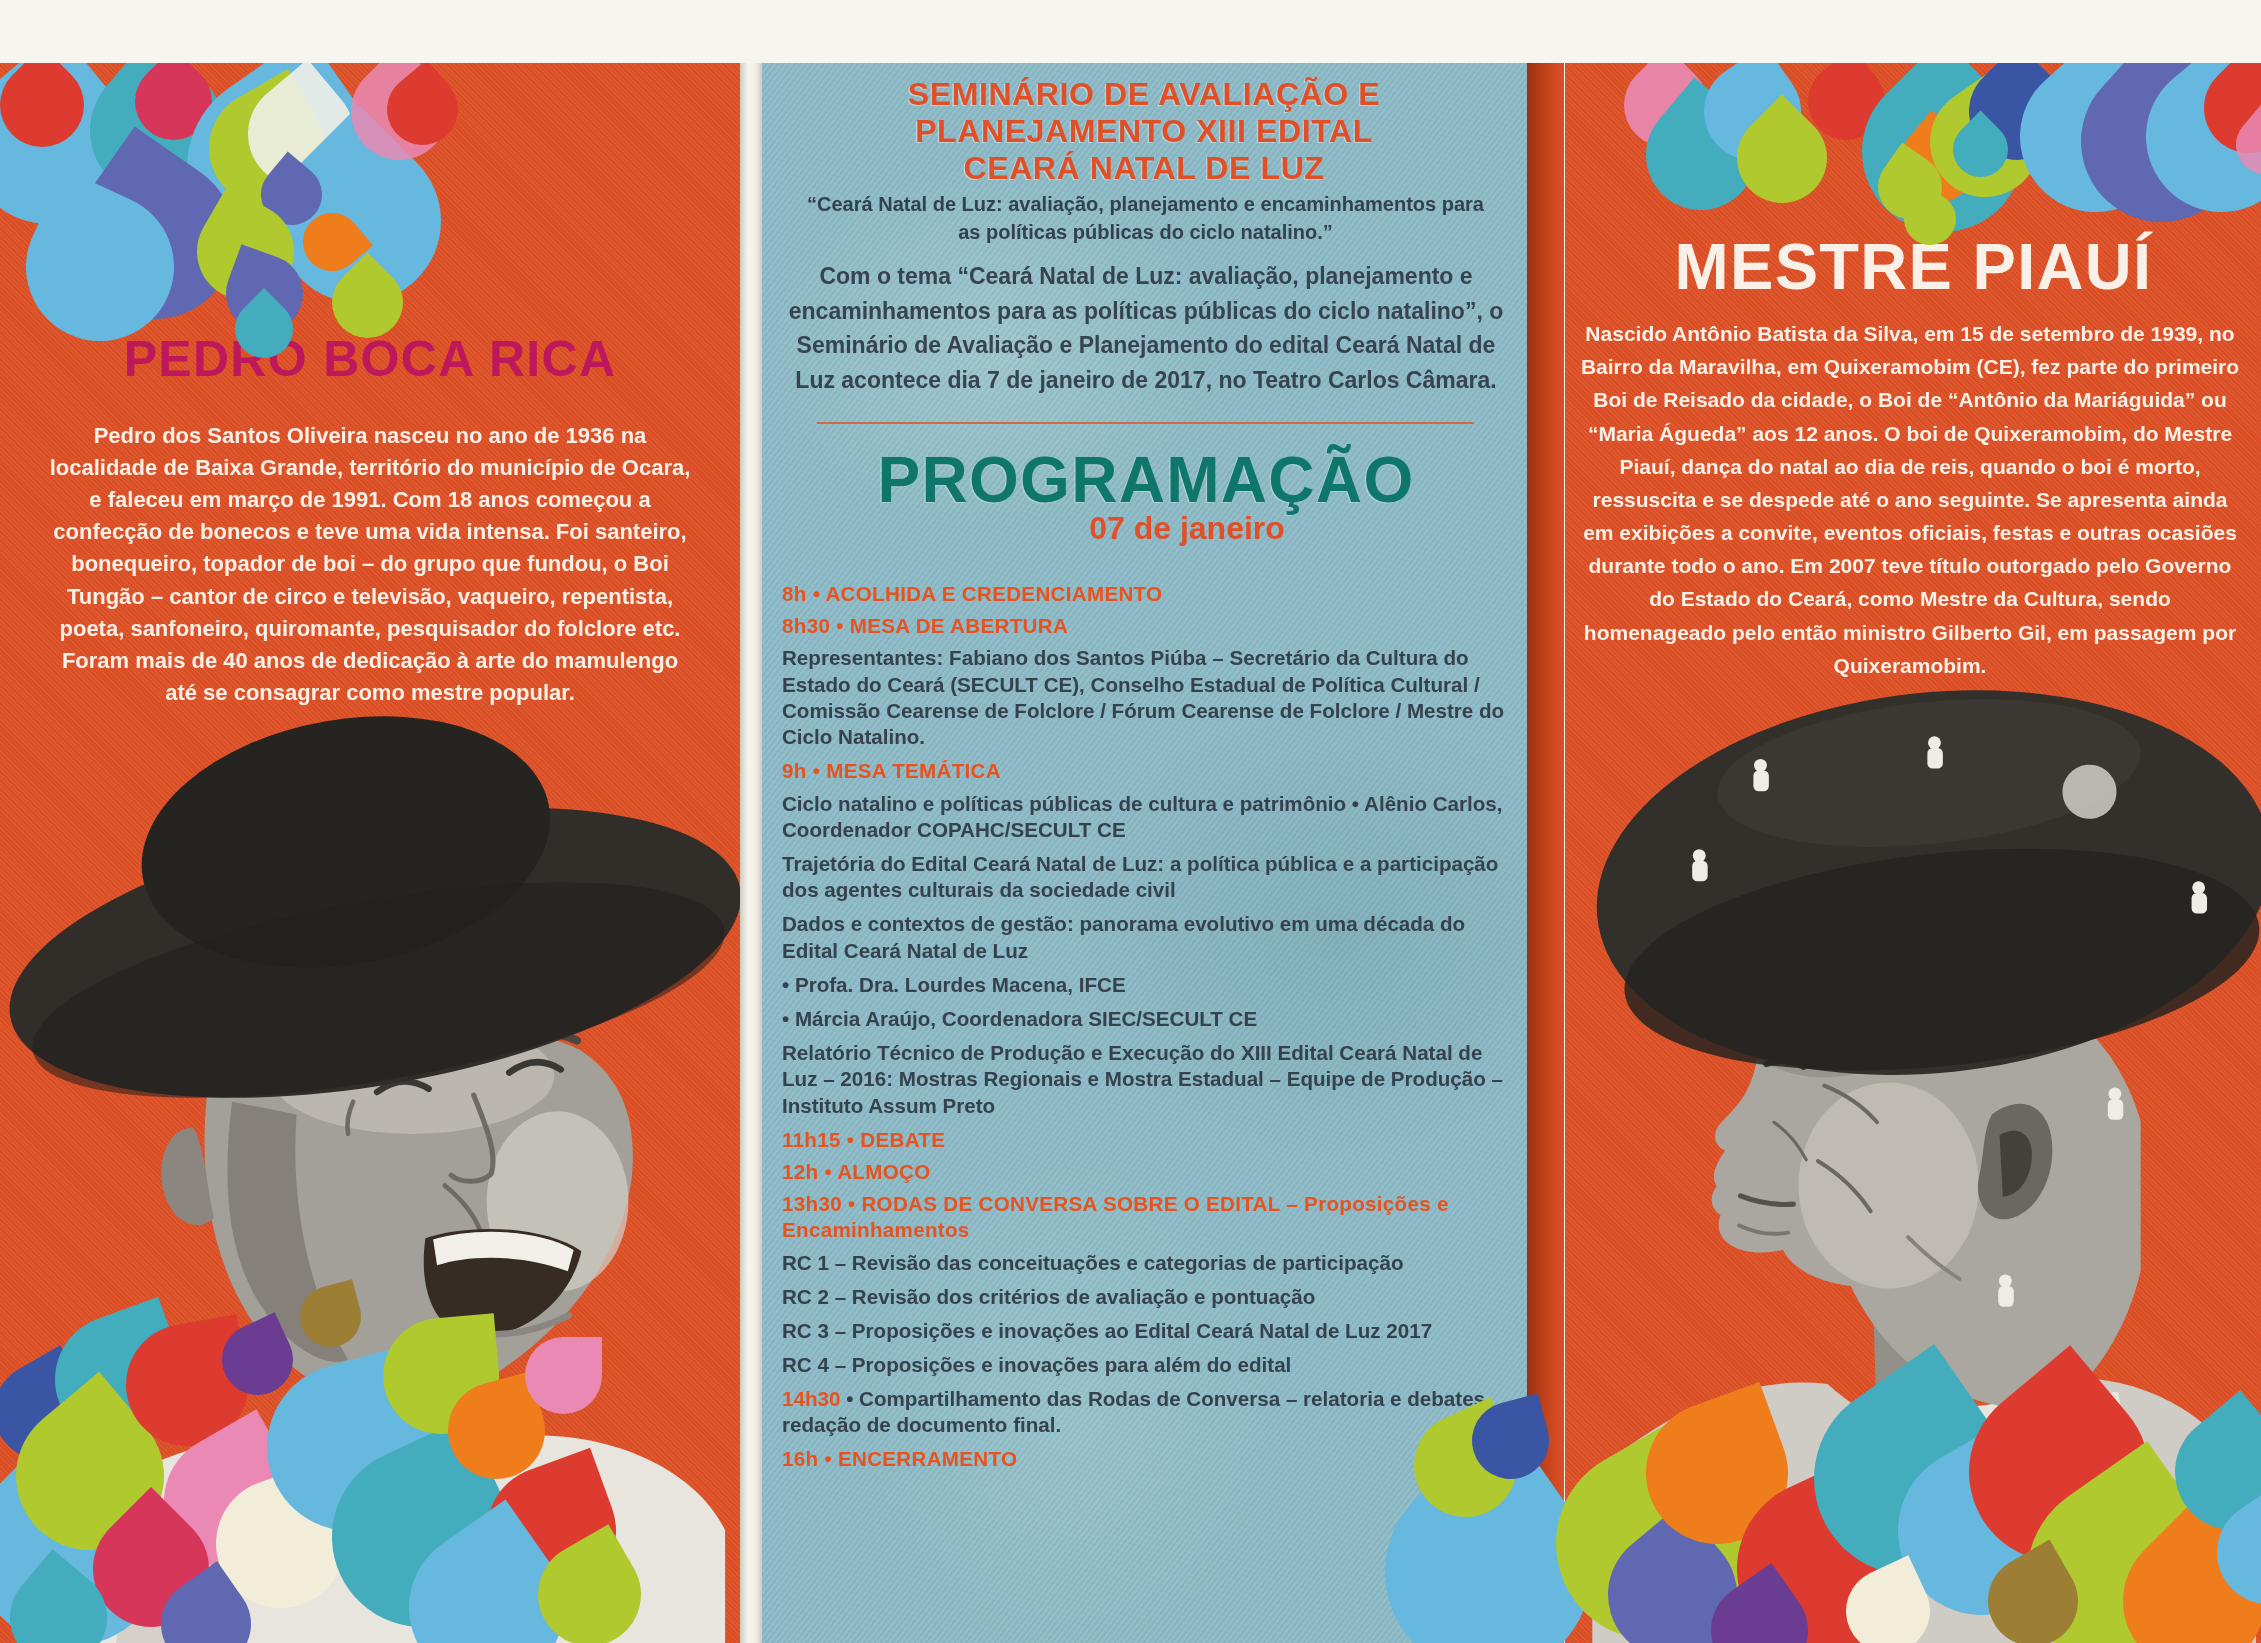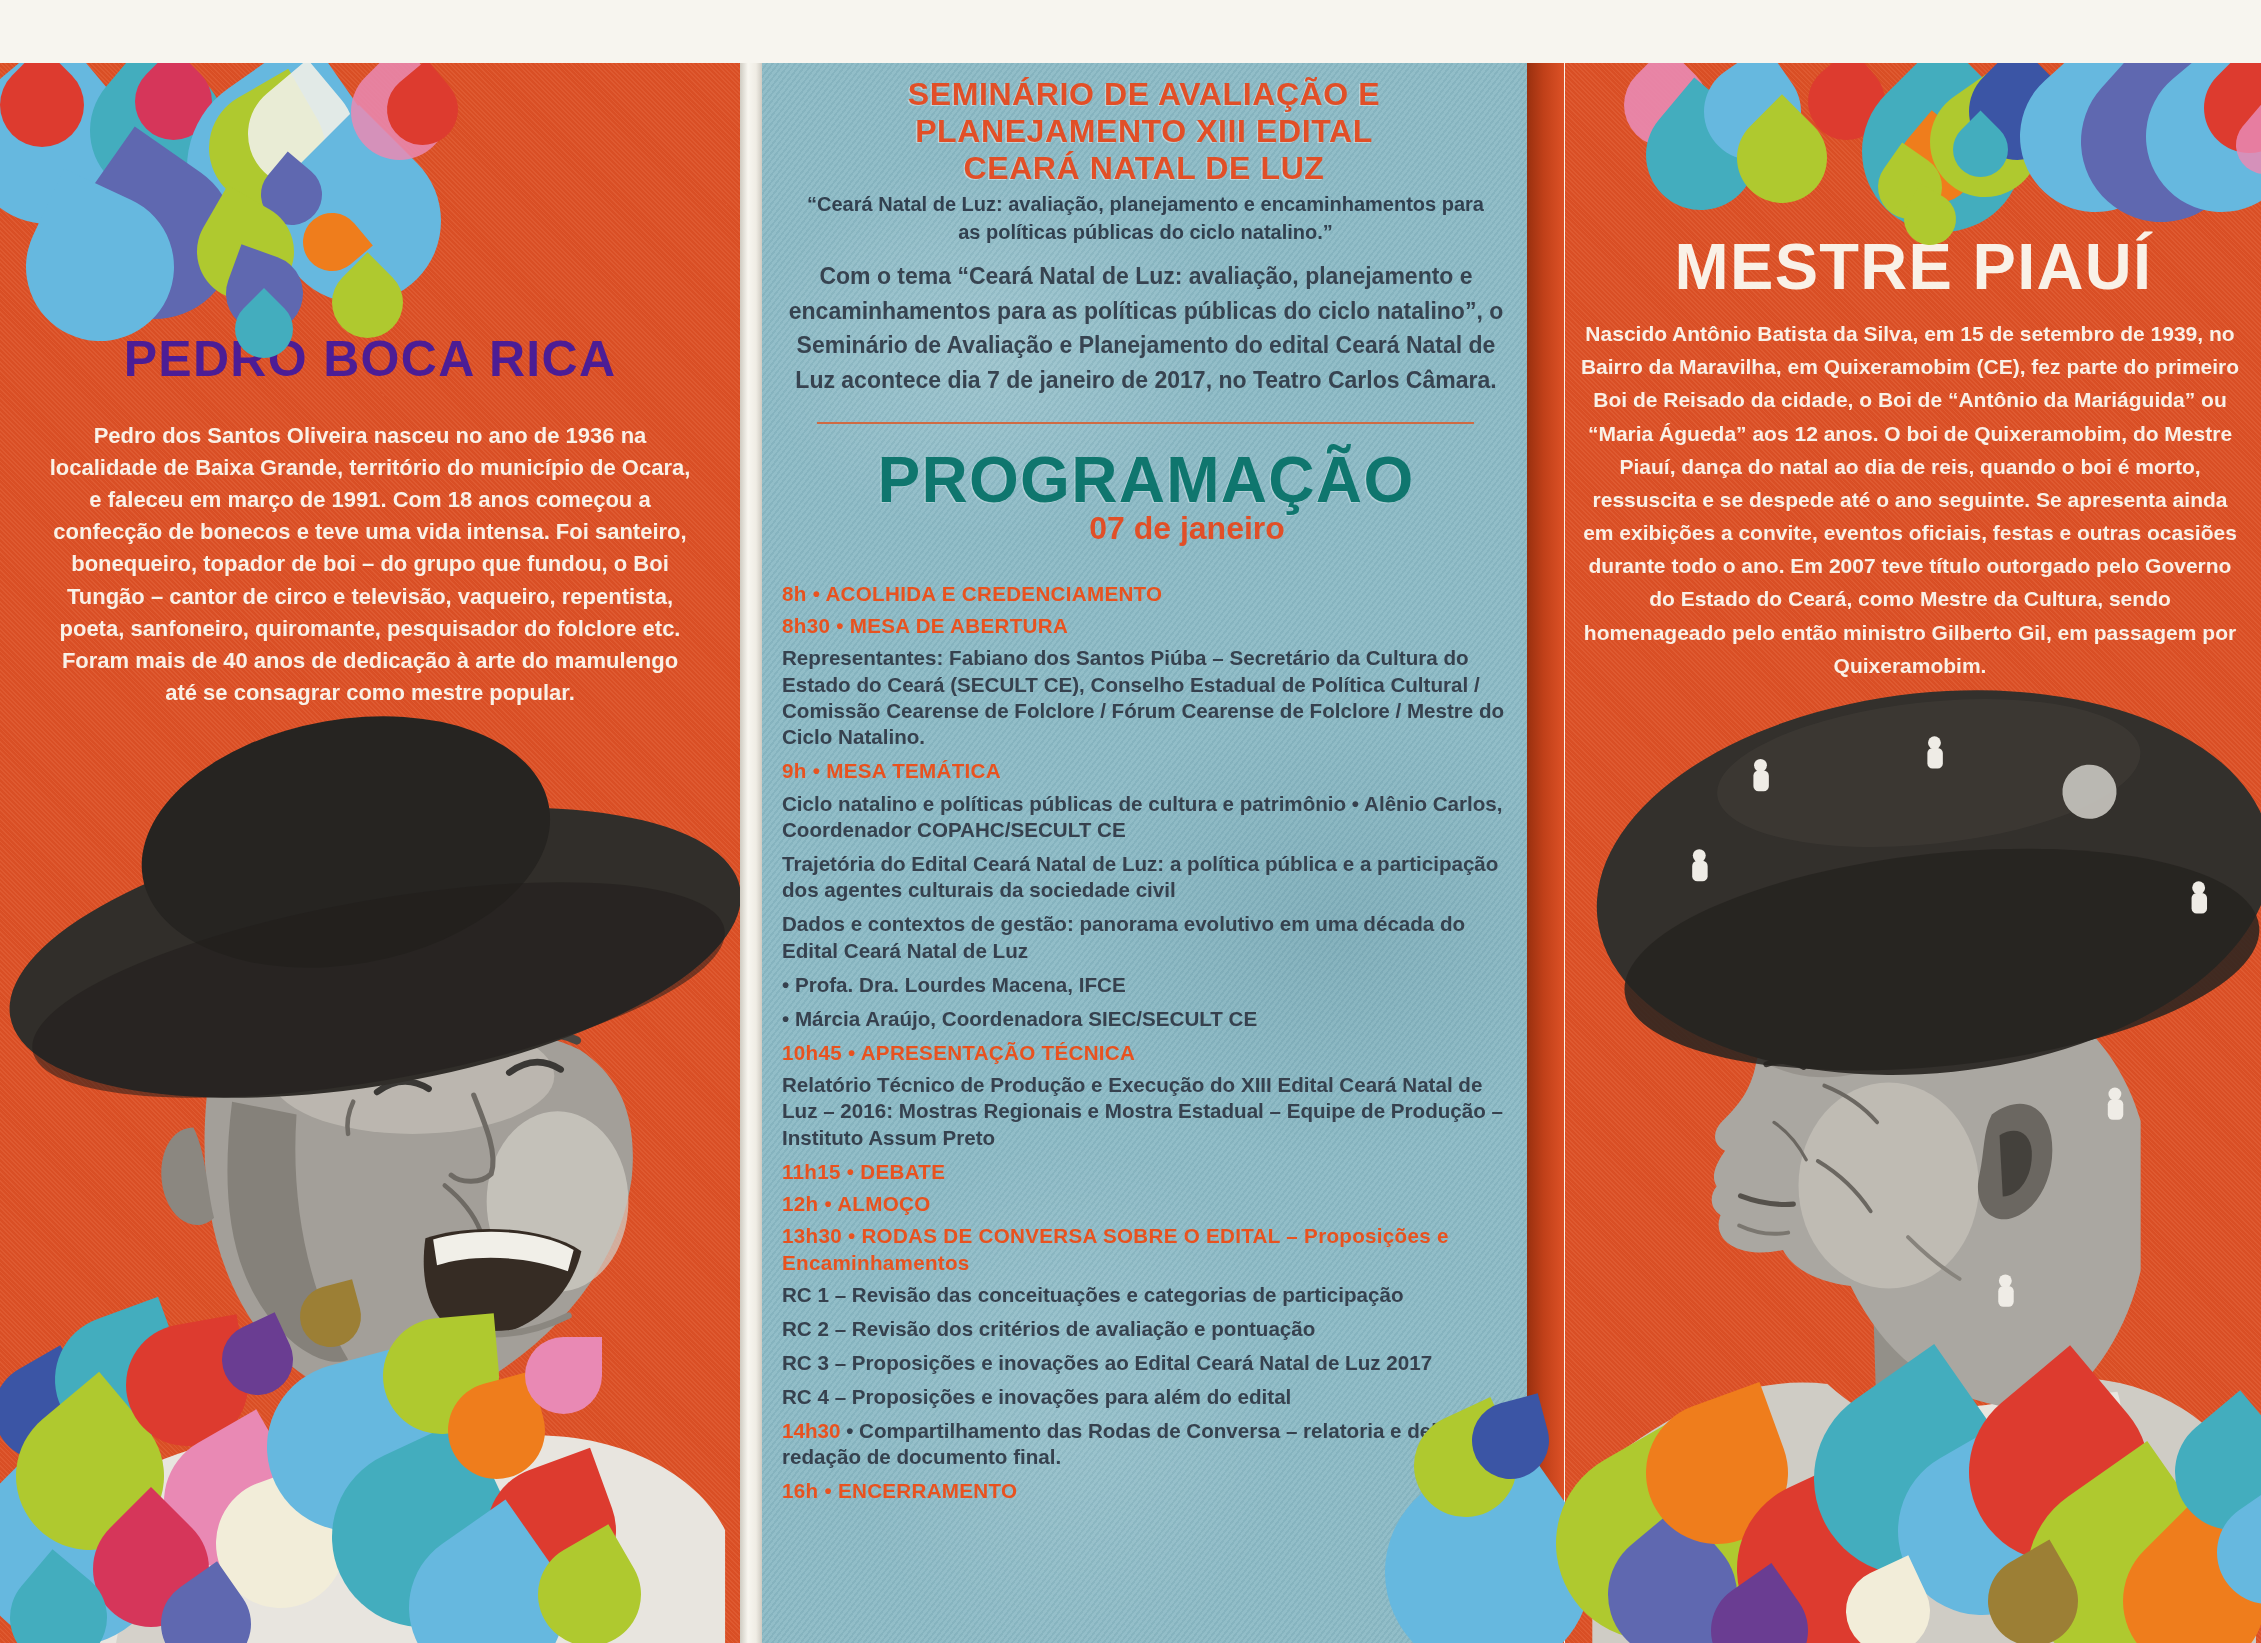--- a/index.html
+++ b/index.html
@@ -78,21 +78,21 @@
   .sched-body{
     color:#36414e;font-size:20.6px;font-weight:bold;line-height:1.28;
     margin-bottom:7.7px;
   }
   .sched-mixed{font-size:20.6px;font-weight:bold;line-height:1.28;margin-bottom:7.7px;}
   .sched-mixed .t{color:#e8521f;}
   .sched-mixed .b{color:#36414e;}
 
   #left-title{
     left:0;top:330px;width:740px;z-index:2;
-    color:#4c1d95;font-size:50px;font-weight:bold;letter-spacing:1.3px;
+    color:#be185d;font-size:50px;font-weight:bold;letter-spacing:1.3px;
   }
   #left-bio{
     left:45px;top:420px;width:650px;z-index:2;
     color:#f9f1e7;font-size:22px;font-weight:bold;line-height:1.46;
   }
   #right-title{
     left:1565px;top:229px;width:697px;z-index:2;
     color:#f9f1e7;font-size:65px;font-weight:bold;letter-spacing:1.3px;
   }
   #right-bio{
@@ -131,21 +131,20 @@
 <div class="abs" id="schedule">
     <div class="sched-head">8h • ACOLHIDA E CREDENCIAMENTO</div>
     <div class="sched-head">8h30 • MESA DE ABERTURA</div>
     <div class="sched-body">Representantes: Fabiano dos Santos Piúba – Secretário da Cultura do Estado do Ceará (SECULT CE), Conselho Estadual de Política Cultural / Comissão Cearense de Folclore / Fórum Cearense de Folclore / Mestre do Ciclo Natalino.</div>
     <div class="sched-head">9h • MESA TEMÁTICA</div>
     <div class="sched-body">Ciclo natalino e políticas públicas de cultura e patrimônio • Alênio Carlos, Coordenador COPAHC/SECULT CE</div>
     <div class="sched-body">Trajetória do Edital Ceará Natal de Luz: a política pública e a participação dos agentes culturais da sociedade civil</div>
     <div class="sched-body">Dados e contextos de gestão: panorama evolutivo em uma década do Edital Ceará Natal de Luz</div>
     <div class="sched-body">• Profa. Dra. Lourdes Macena, IFCE</div>
     <div class="sched-body">• Márcia Araújo, Coordenadora SIEC/SECULT CE</div>
-    <div class="sched-head">10h45 • APRESENTAÇÃO TÉCNICA</div>
     <div class="sched-body">Relatório Técnico de Produção e Execução do XIII Edital Ceará Natal de Luz – 2016: Mostras Regionais e Mostra Estadual – Equipe de Produção – Instituto Assum Preto</div>
     <div class="sched-head">11h15 • DEBATE</div>
     <div class="sched-head">12h • ALMOÇO</div>
     <div class="sched-head">13h30 • RODAS DE CONVERSA SOBRE O EDITAL – Proposições e Encaminhamentos</div>
     <div class="sched-body">RC 1 – Revisão das conceituações e categorias de participação</div>
     <div class="sched-body">RC 2 – Revisão dos critérios de avaliação e pontuação</div>
     <div class="sched-body">RC 3 – Proposições e inovações ao Edital Ceará Natal de Luz 2017</div>
     <div class="sched-body">RC 4 – Proposições e inovações para além do edital</div>
     <div class="sched-mixed"><span class="t">14h30 </span><span class="b">• Compartilhamento das Rodas de Conversa – relatoria e debates, redação de documento final.</span></div>
     <div class="sched-head">16h • ENCERRAMENTO</div>

